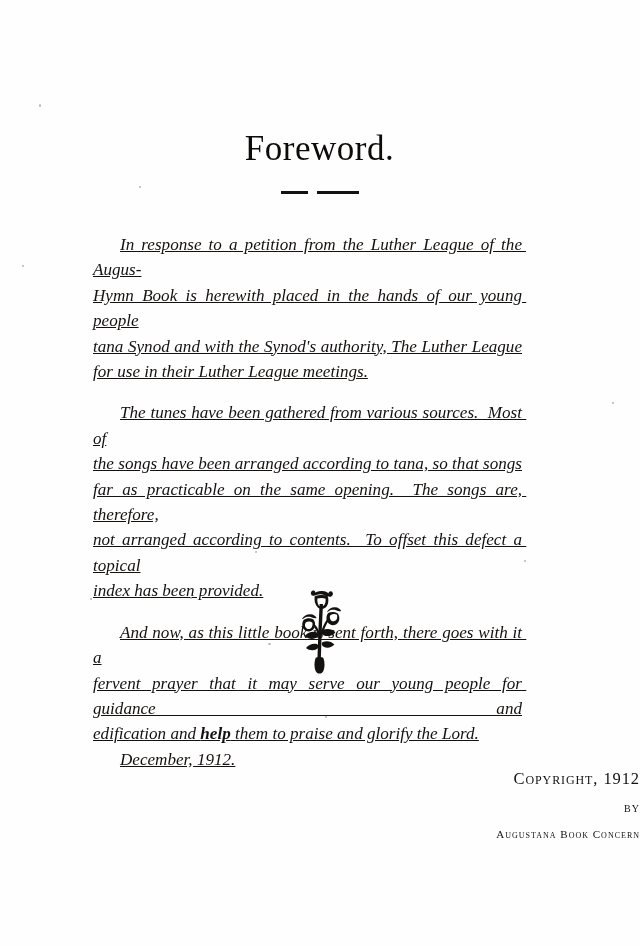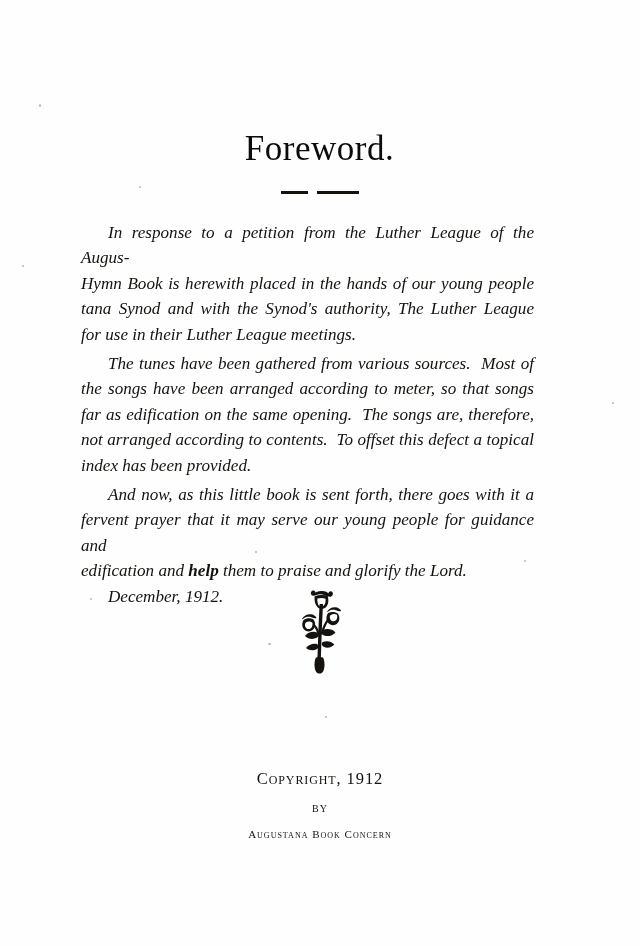--- a/index.html
+++ b/index.html
@@ -64,22 +64,23 @@
     position: absolute;
     left: 77px;
     top: 216px;
     width: 461px;
     font-style: italic;
     font-size: 17.1px;
     line-height: 25.4px;
     color: #14110f;
   }
   .para {
-    margin: 4px;
+    margin: 16px;
     text-align: justify;
+    text-decoration: underline;
   }
   
   .ln {
     display: block;
     text-align: justify;
     text-align-last: justify;
     white-space: pre-wrap;
   }
   .ln.last {
     text-align-last: left;
@@ -111,21 +112,21 @@
     width: 100%;
     height: 100%;
   }
 
   
   .colophon {
     position: absolute;
     left: 0;
     right: 0;
     top: 769px;
-    text-align: center;
+    text-align: right;
     color: #14110f;
   }
   .colophon .cline {
     display: block;
     font-variant: small-caps;
     letter-spacing: 0.9px;
   }
   .colophon .c-copyright {
     font-size: 16.5px;
     line-height: 20px;
@@ -167,22 +168,22 @@
 
     <p class="para">
       <span class="ln indent">In response to a petition from the Luther League of the Augus-</span>
       <span class="ln">Hymn Book is herewith placed in the hands of our young people</span>
       <span class="ln">tana Synod and with the Synod's authority, The Luther League</span>
       <span class="ln last">for use in their Luther League meetings.</span>
     </p>
 
     <p class="para">
       <span class="ln indent">The tunes have been gathered from various sources.  Most of</span>
-      <span class="ln">the songs have been arranged according to meter, so that songs</span>
-      <span class="ln">far as edification on the same opening.  The songs are, therefore,</span>
+      <span class="ln">the songs have been arranged according to tana, so that songs</span>
+      <span class="ln">far as practicable on the same opening.  The songs are, therefore,</span>
       <span class="ln">not arranged according to contents.  To offset this defect a topical</span>
       <span class="ln last">index has been provided.</span>
     </p>
 
     <p class="para">
       <span class="ln indent">And now, as this little book is sent forth, there goes with it a</span>
       <span class="ln">fervent prayer that it may serve our young people for guidance and</span>
       <span class="ln last"><span>edification and </span><span class="bolder">help</span><span> them to praise and glorify the Lord.</span></span>
       <span class="date-line">December, 1912.</span>
     </p>

